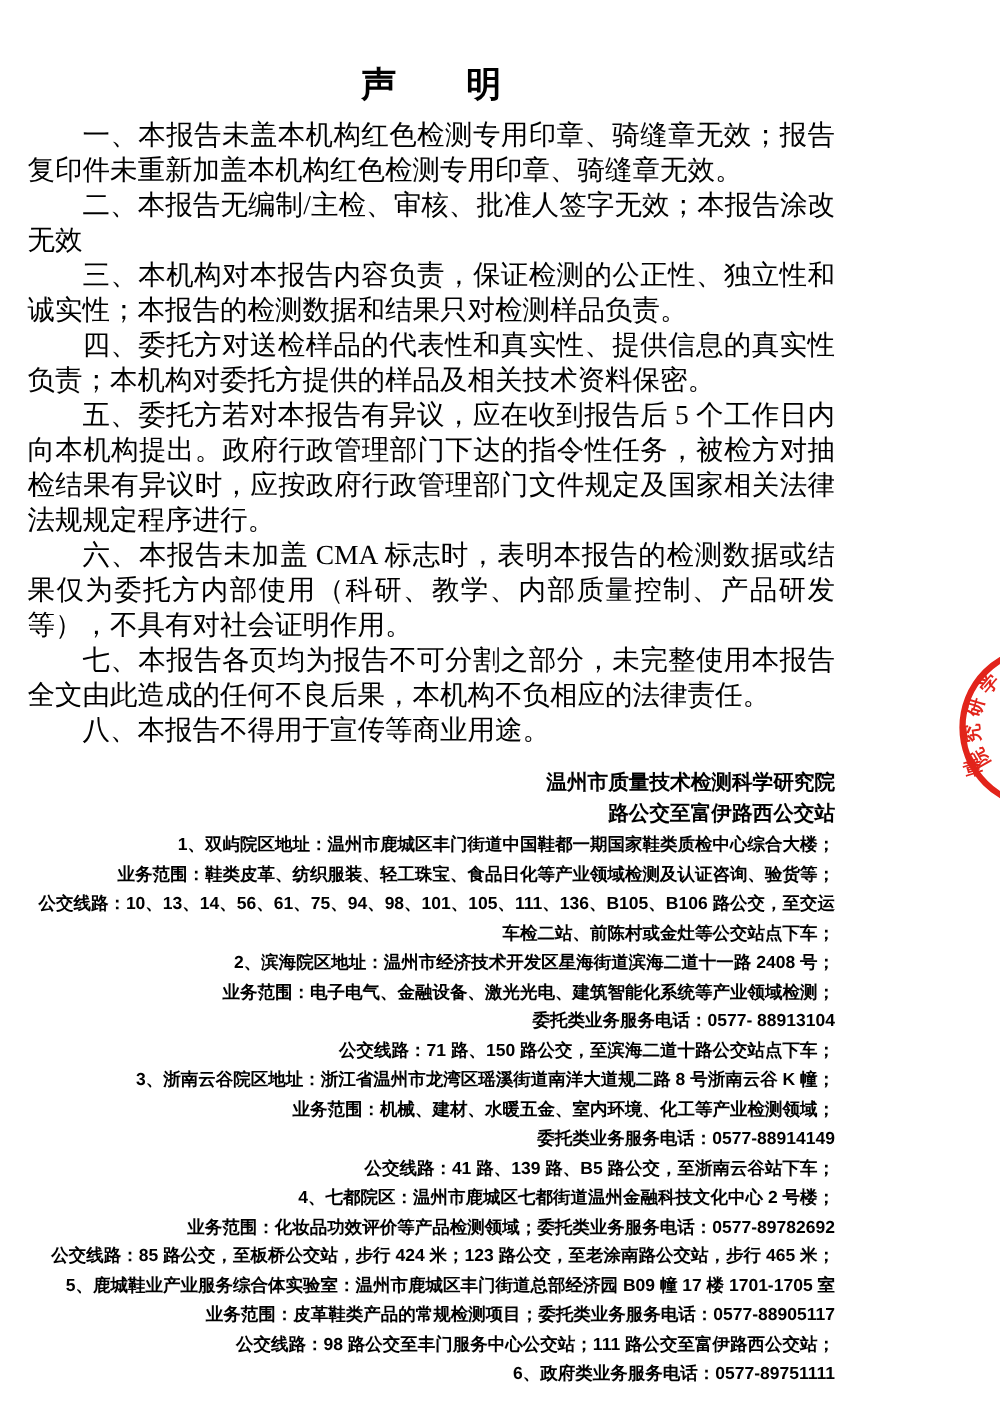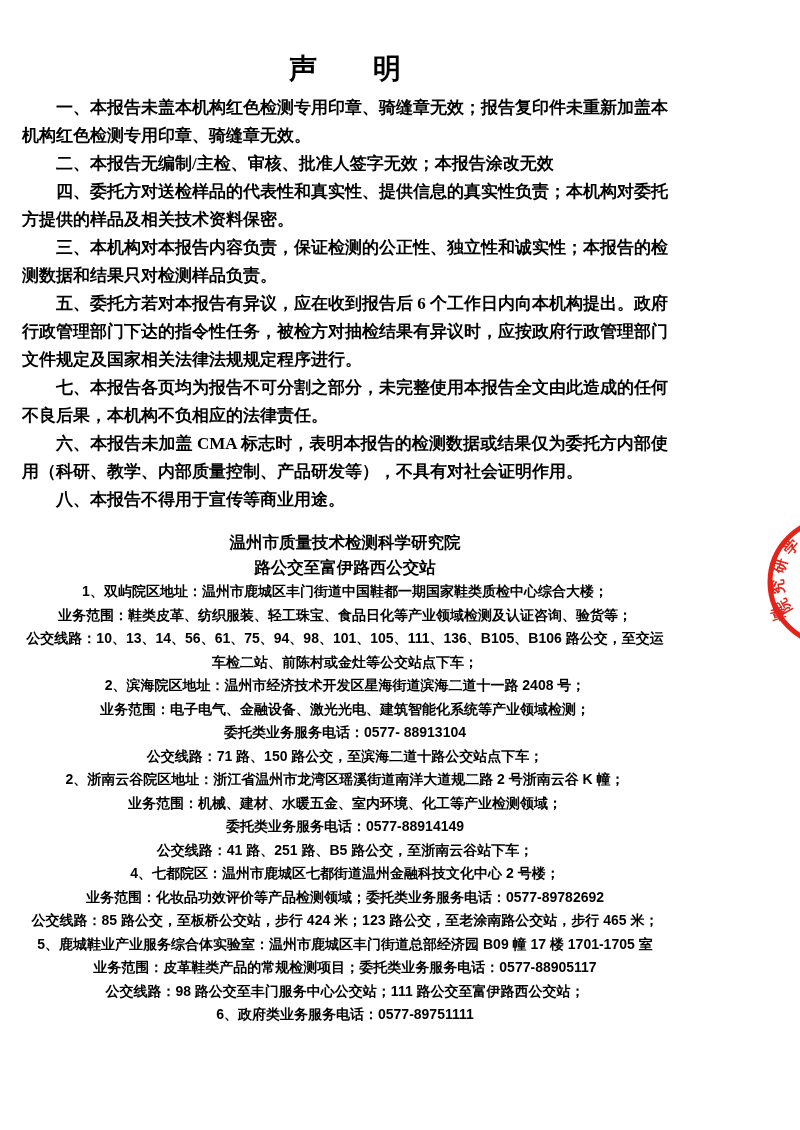--- a/index.html
+++ b/index.html
@@ -21,43 +21,42 @@
     text-align:center;
     font-family:"Liberation Serif","DejaVu Serif",serif;
     font-weight:700;
     font-size:28px;
     line-height:34px;
     white-space:pre;
   }
   .decl p{
     margin:0;
     font-family:"Liberation Serif","DejaVu Serif",serif;
-    font-size:17px;
+    font-size:22px;
     line-height:28px;
     text-align:justify;
     text-indent:2em;
-    font-weight:bold;
   }
   .contact{
     margin-top:16px;
     font-family:"Liberation Sans","DejaVu Sans",sans-serif;
     font-weight:700;
   }
   .contact-head{
     margin:0;
-    text-align:center;
+    text-align:right;
     font-size:16.5px;
     line-height:25px;
   }
   .contact p.line{
     margin:0;
     font-size:14px;
     line-height:23.5px;
     white-space:pre-wrap;
-    text-align:center;
+    text-align:right;
   }
   .seal{
     position:absolute;
     top:505px;right:0;
     width:47px;height:152px;
     overflow:hidden;
     pointer-events:none;
   }
   .seal svg{position:absolute;left:0;top:0;}
   .seal text{
@@ -70,42 +69,42 @@
 <body>
 
 <div class="page">
 
   <div class="content">
 
     <div class="decl">
       <h1 class="decl-title">声　　明</h1>
       <p>一、本报告未盖本机构红色检测专用印章、骑缝章无效；报告复印件未重新加盖本机构红色检测专用印章、骑缝章无效。</p>
       <p>二、本报告无编制/主检、审核、批准人签字无效；本报告涂改无效</p>
+      <p>三、本机构对本报告内容负责，保证检测的公正性、独立性和诚实性；本报告的检测数据和结果只对检测样品负责。</p>
       <p>四、委托方对送检样品的代表性和真实性、提供信息的真实性负责；本机构对委托方提供的样品及相关技术资料保密。</p>
-      <p>三、本机构对本报告内容负责，保证检测的公正性、独立性和诚实性；本报告的检测数据和结果只对检测样品负责。</p>
-      <p>五、委托方若对本报告有异议，应在收到报告后 6 个工作日内向本机构提出。政府行政管理部门下达的指令性任务，被检方对抽检结果有异议时，应按政府行政管理部门文件规定及国家相关法律法规规定程序进行。</p>
+      <p>五、委托方若对本报告有异议，应在收到报告后 5 个工作日内向本机构提出。政府行政管理部门下达的指令性任务，被检方对抽检结果有异议时，应按政府行政管理部门文件规定及国家相关法律法规规定程序进行。</p>
+      <p>六、本报告未加盖 CMA 标志时，表明本报告的检测数据或结果仅为委托方内部使用（科研、教学、内部质量控制、产品研发等），不具有对社会证明作用。</p>
       <p>七、本报告各页均为报告不可分割之部分，未完整使用本报告全文由此造成的任何不良后果，本机构不负相应的法律责任。</p>
-      <p>六、本报告未加盖 CMA 标志时，表明本报告的检测数据或结果仅为委托方内部使用（科研、教学、内部质量控制、产品研发等），不具有对社会证明作用。</p>
       <p>八、本报告不得用于宣传等商业用途。</p>
     </div>
 
     <div class="contact">
       <p class="contact-head">温州市质量技术检测科学研究院</p>
       <p class="contact-head">路公交至富伊路西公交站</p>
       <p class="line">1、双屿院区地址：温州市鹿城区丰门街道中国鞋都一期国家鞋类质检中心综合大楼；</p>
       <p class="line">业务范围：鞋类皮革、纺织服装、轻工珠宝、食品日化等产业领域检测及认证咨询、验货等；</p>
       <p class="line">公交线路：10、13、14、56、61、75、94、98、101、105、111、136、B105、B106 路公交，至交运车检二站、前陈村或金灶等公交站点下车；</p>
       <p class="line">2、滨海院区地址：温州市经济技术开发区星海街道滨海二道十一路 2408 号；</p>
       <p class="line">业务范围：电子电气、金融设备、激光光电、建筑智能化系统等产业领域检测；</p>
       <p class="line">委托类业务服务电话：0577- 88913104</p>
       <p class="line">公交线路：71 路、150 路公交，至滨海二道十路公交站点下车；</p>
-      <p class="line">2、浙南云谷院区地址：浙江省温州市龙湾区瑶溪街道南洋大道规二路 2 号浙南云谷 K 幢；</p>
+      <p class="line">3、浙南云谷院区地址：浙江省温州市龙湾区瑶溪街道南洋大道规二路 8 号浙南云谷 K 幢；</p>
       <p class="line">业务范围：机械、建材、水暖五金、室内环境、化工等产业检测领域；</p>
       <p class="line">委托类业务服务电话：0577-88914149</p>
-      <p class="line">公交线路：41 路、251 路、B5 路公交，至浙南云谷站下车；</p>
+      <p class="line">公交线路：41 路、139 路、B5 路公交，至浙南云谷站下车；</p>
       <p class="line">4、七都院区：温州市鹿城区七都街道温州金融科技文化中心 2 号楼；</p>
       <p class="line">业务范围：化妆品功效评价等产品检测领域；委托类业务服务电话：0577-89782692</p>
       <p class="line">公交线路：85 路公交，至板桥公交站，步行 424 米；123 路公交，至老涂南路公交站，步行 465 米；</p>
       <p class="line">5、鹿城鞋业产业服务综合体实验室：温州市鹿城区丰门街道总部经济园 B09 幢 17 楼 1701-1705 室</p>
       <p class="line">业务范围：皮革鞋类产品的常规检测项目；委托类业务服务电话：0577-88905117</p>
       <p class="line">公交线路：98 路公交至丰门服务中心公交站；111 路公交至富伊路西公交站；</p>
       <p class="line">6、政府类业务服务电话：0577-89751111</p>
     </div>
 
   </div>

